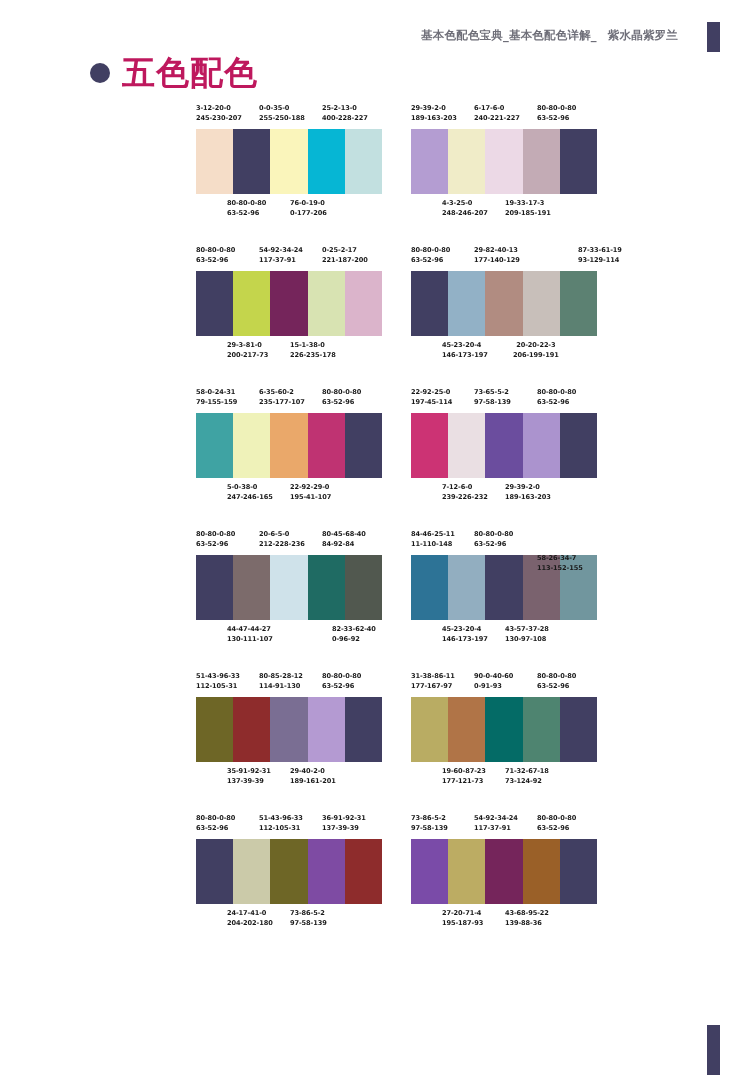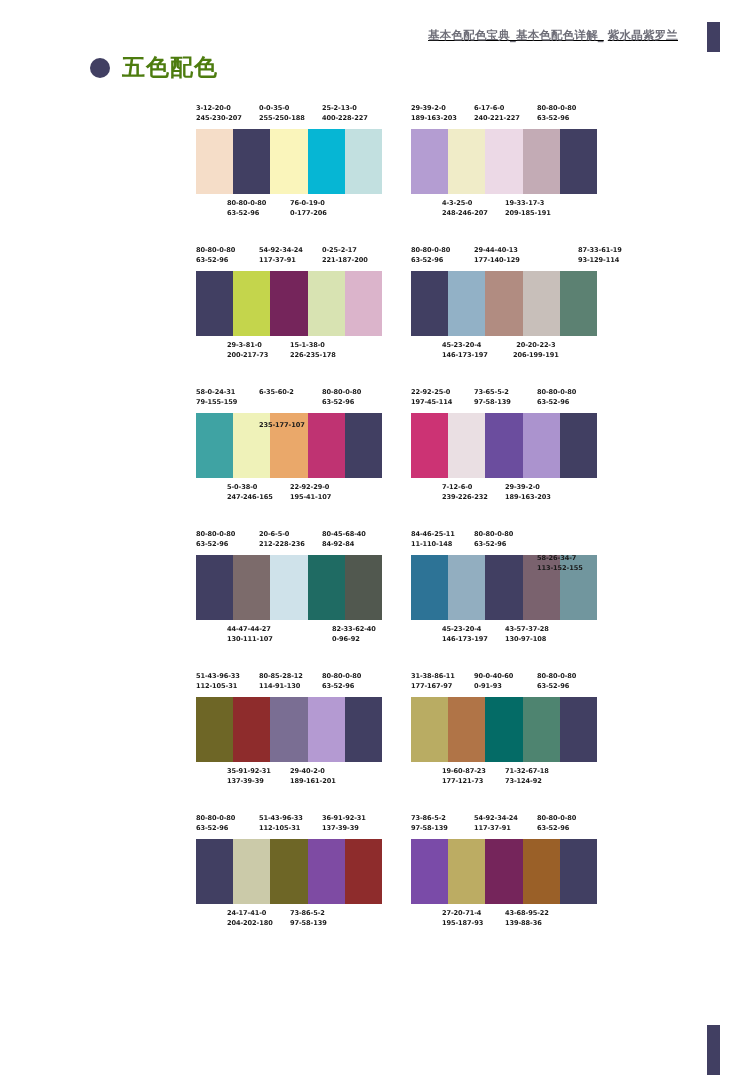--- a/index.html
+++ b/index.html
@@ -15,22 +15,21 @@
     overflow: hidden;
   }
 
   
   .header {
     position: absolute;
     top: 28px;
     right: 78px;
     display: flex;
     align-items: baseline;
-    gap: 4px;
-    text-decoration: underline;
+    gap: 11px;
   }
   .header-title {
     font-size: 11.5px;
     font-weight: bold;
     color: #6e6e78;
     letter-spacing: 0.2px;
     white-space: nowrap;
   }
   .header-bar {
     position: absolute;
@@ -59,23 +58,23 @@
     gap: 12px;
   }
   .title-dot {
     width: 20px;
     height: 20px;
     border-radius: 50%;
     background: #413f62;
     flex: 0 0 auto;
   }
   .page-title {
-    font-size: 23px;
+    font-size: 33px;
     font-weight: bold;
-    color: #4d7c0f;
+    color: #be185d;
     letter-spacing: 1px;
     line-height: 1;
   }
 
   
   .palette-grid {
     position: absolute;
     top: 103px;
     left: 196px;
     width: 400px;
@@ -247,21 +246,21 @@
           </div>
         </div>
       </div>
       <div class="palette-block">
         <div class="labels labels-top">
           <div class="label-cell" style="left: 0px;">
             <div class="lbl cmyk">80-80-0-80</div>
             <div class="lbl rgb">63-52-96</div>
           </div>
           <div class="label-cell" style="left: 63px;">
-            <div class="lbl cmyk">29-44-40-13</div>
+            <div class="lbl cmyk">29-82-40-13</div>
             <div class="lbl rgb">177-140-129</div>
           </div>
           <div class="label-cell" style="left: 126px; margin-left: 41px;">
             <div class="lbl cmyk">87-33-61-19</div>
             <div class="lbl rgb">93-129-114</div>
           </div>
         </div>
         <div class="swatches">
           <div class="swatch" style="background: rgb(65, 63, 98);"></div>
           <div class="swatch" style="background: rgb(146, 177, 198);"></div>
@@ -281,21 +280,21 @@
         </div>
       </div>
     </div>
     <div class="palette-row">
       <div class="palette-block">
         <div class="labels labels-top">
           <div class="label-cell" style="left: 0px;">
             <div class="lbl cmyk">58-0-24-31</div>
             <div class="lbl rgb">79-155-159</div>
           </div>
-          <div class="label-cell" style="left: 63px; gap: 23px;">
+          <div class="label-cell" style="left: 63px;">
             <div class="lbl cmyk">6-35-60-2</div>
             <div class="lbl rgb">235-177-107</div>
           </div>
           <div class="label-cell" style="left: 126px;">
             <div class="lbl cmyk">80-80-0-80</div>
             <div class="lbl rgb">63-52-96</div>
           </div>
         </div>
         <div class="swatches">
           <div class="swatch" style="background: rgb(63, 163, 163);"></div>

